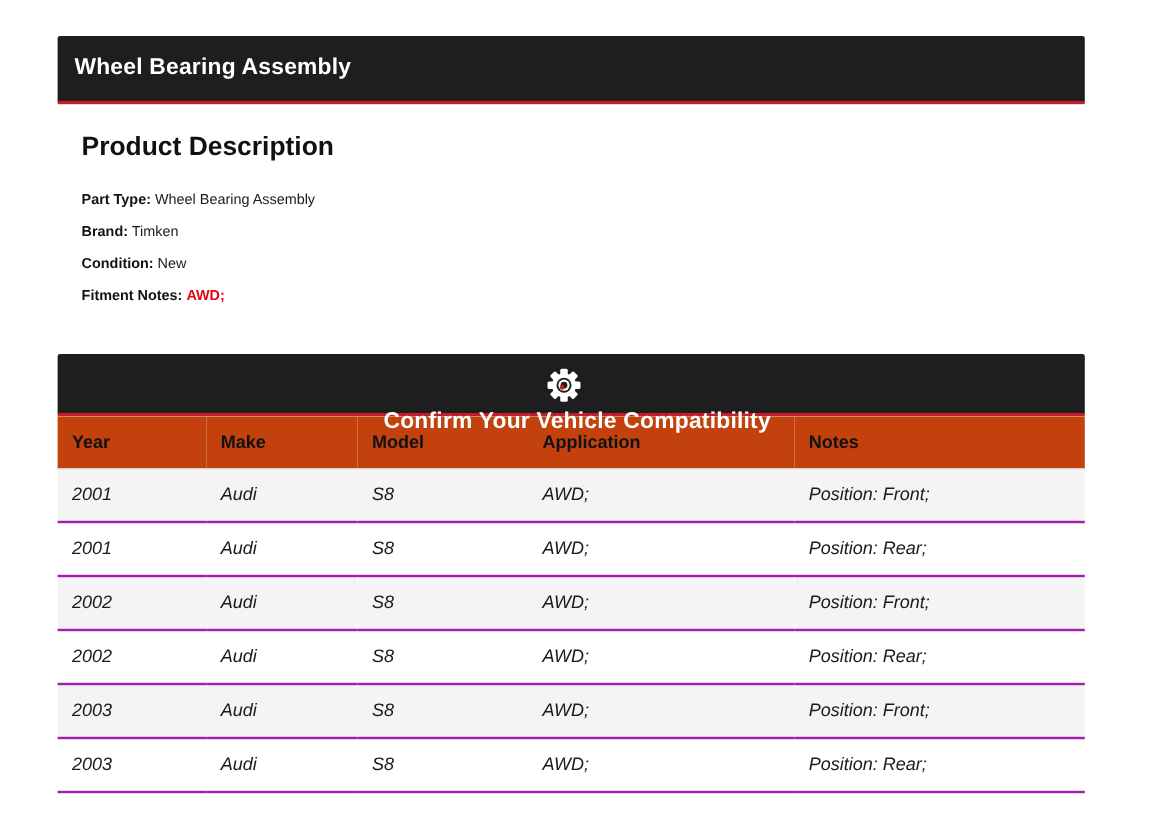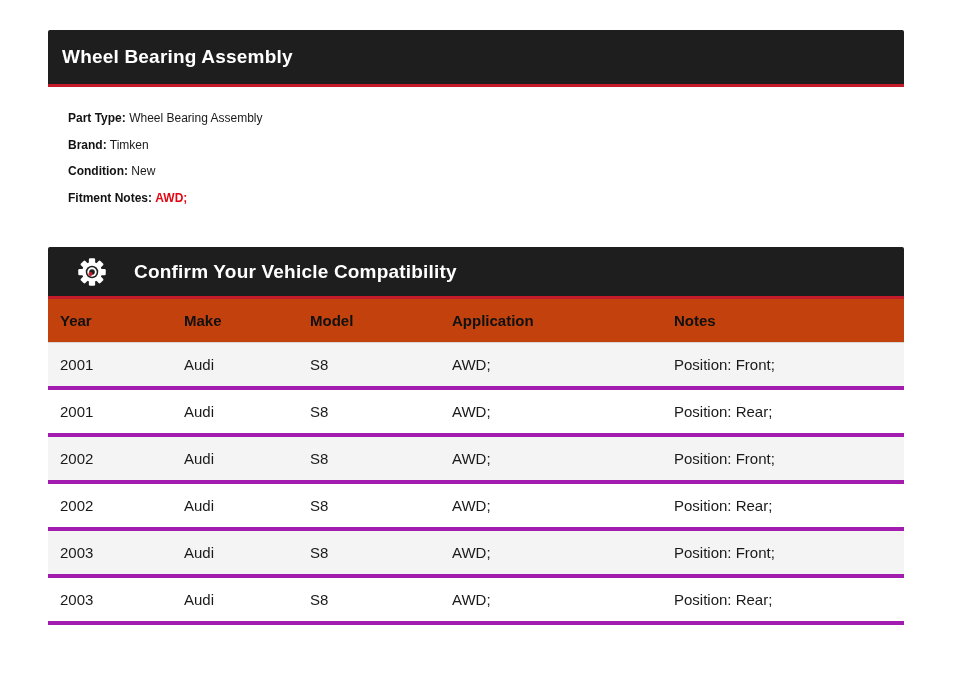--- a/index.html
+++ b/index.html
@@ -46,20 +46,21 @@
     line-height: 26.5px;
   }
   .desc-fields .label { font-weight: bold; }
   .desc-fields .value { font-weight: normal; color: #1a1a1a; }
   .desc-fields .row-highlight .value { color: #e30613; font-weight: bold; }
   .compat-bar {
     margin-top: 36px;
     padding: 6px 14px 6px 24px;
     height: 52px;
     box-sizing: border-box;
+    flex-direction: column;
   }
   .compat-bar .gear {
     width: 40px;
     height: 40px;
     margin-right: 22px;
     flex: 0 0 auto;
   }
   table.compat {
     width: 100%;
     border-collapse: collapse;
@@ -71,40 +72,42 @@
     text-align: left;
     font-weight: bold;
     color: #111111;
     padding: 13px 12px;
     border-bottom: 1px solid #d6d6d6;
     background: #c2410c;
   }
   table.compat td {
     text-align: left;
     padding: 13px 12px;
-    border-bottom: 4px solid #a21caf;
+    border-bottom: 2px solid #a21caf;
     color: #1a1a1a;
     overflow: hidden;
     white-space: nowrap;
+    font-style: italic;
   }
   table.compat tr.alt td { background: #f4f4f4; }
   col.c-year { width: 124px; }
   col.c-make { width: 126px; }
   col.c-model { width: 142px; }
   col.c-app  { width: 222px; }
 </style>
 </head>
 <body>
 
 <div class="page">
 
   <div class="section-bar title-bar">
     <span class="bar-title">Wheel Bearing Assembly</span>
   </div>
 
+  <h2 class="desc-heading">Product Description</h2>
 
   <div class="desc-fields">
     <div class="field">
       <span class="label">Part Type:</span>
       <span class="value">Wheel Bearing Assembly</span>
     </div>
     <div class="field">
       <span class="label">Brand:</span>
       <span class="value">Timken</span>
     </div>

